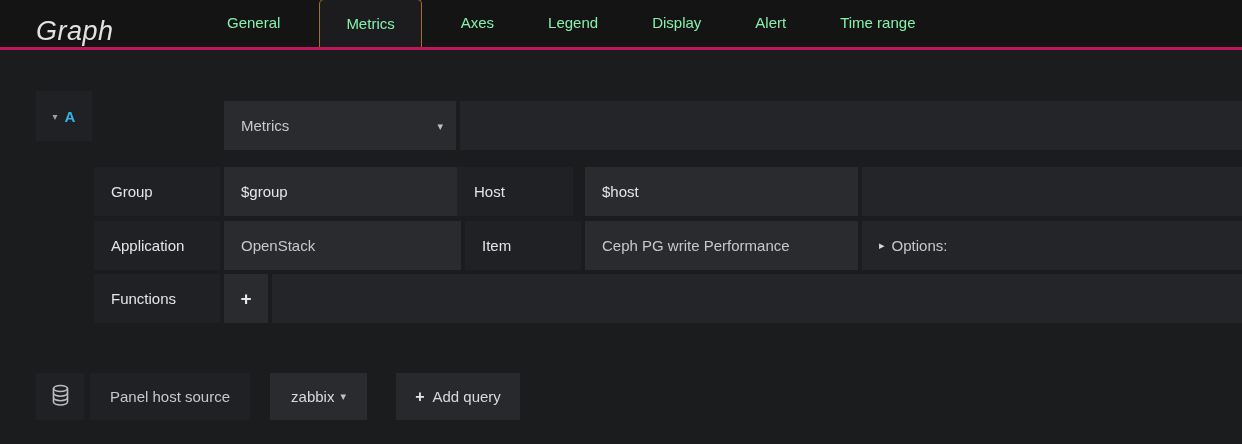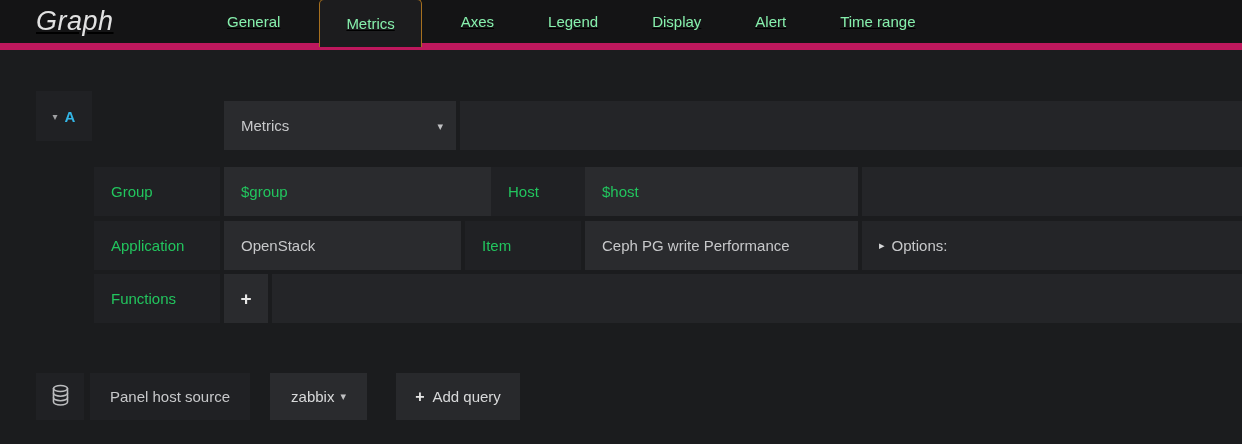--- a/index.html
+++ b/index.html
@@ -11,22 +11,22 @@
     background: #1b1c1e;
     font-family: "Liberation Sans", "DejaVu Sans", sans-serif;
     overflow: hidden;
   }
 
   
   .header {
     position: absolute; left: 0; top: 0;
     width: 1242px; height: 50px;
     background: #141415;
-    border-bottom: 7px solid #be185d;
-    display: flex; align-items: center; text-decoration: underline;
+    border-bottom: 3px solid #be185d;
+    display: flex; align-items: flex-end;
   }
   .panel-title {
     margin-left: 36px;
     font-size: 27px;
     font-style: italic;
     color: #e2e2e2;
     letter-spacing: 0.5px;
     width: 130px;
     flex: 0 0 auto;
   }
@@ -56,21 +56,21 @@
   .cell {
     position: absolute;
     display: flex; align-items: center;
     font-size: 15px;
     color: #c7c8ca;
     overflow: hidden;
   }
   .bg-label  { background: #202124; }
   .bg-field  { background: #2a2b2e; }
   .bg-filler { background: #242528; }
-  .blue { color: #22c55e; }
+  .blue { color: #e5e5e5; }
   .pad  { padding-left: 17px; padding-right: 10px; }
 
   .letter-cell {
     justify-content: center; gap: 7px;
     font-weight: bold; color: #33b5e5;
     cursor: pointer;
   }
   .collapse-caret { color: #9fa0a2; font-size: 10px; font-weight: normal; }
 
   .select-caret {
@@ -119,21 +119,21 @@
     <span>A</span>
   </div>
   <div class="cell bg-field pad" style="left:224px; top:101px; width:232px; height:49px;">
     <span class="nowrap">Metrics</span>
     <span class="select-caret">▾</span>
   </div>
   <div class="cell bg-filler" style="left:460px; top:101px; width:782px; height:49px;"></div>
 
   <div class="cell bg-label pad blue" style="left:94px; top:167px; width:126px; height:49px;">Group</div>
   <div class="cell bg-field pad blue" style="left:224px; top:167px; width:275px; height:49px;">$group</div>
-  <div class="cell bg-label pad blue" style="left:491px; top:167px; width:116px; height:49px;">Host</div>
+  <div class="cell bg-label pad blue" style="left:457px; top:167px; width:116px; height:49px;">Host</div>
   <div class="cell bg-field pad blue" style="left:585px; top:167px; width:273px; height:49px;">$host</div>
   <div class="cell bg-filler" style="left:862px; top:167px; width:380px; height:49px;"></div>
 
   <div class="cell bg-label pad blue" style="left:94px; top:221px; width:126px; height:49px;">Application</div>
   <div class="cell bg-field pad" style="left:224px; top:221px; width:237px; height:49px;">OpenStack</div>
   <div class="cell bg-label pad blue" style="left:465px; top:221px; width:116px; height:49px;">Item</div>
   <div class="cell bg-field pad" style="left:585px; top:221px; width:273px; height:49px;">
     <span class="nowrap">Ceph PG write Performance</span>
   </div>
   <div class="cell bg-filler pad" style="left:862px; top:221px; width:380px; height:49px;">

